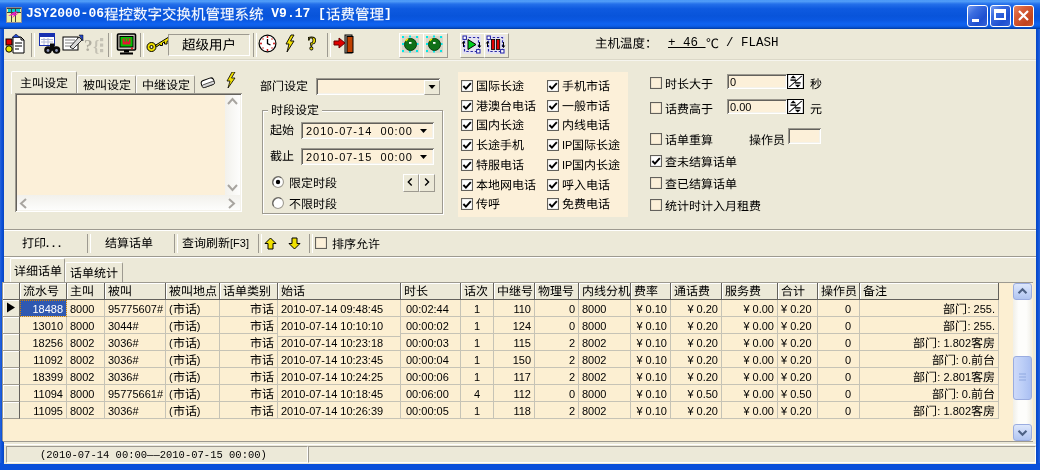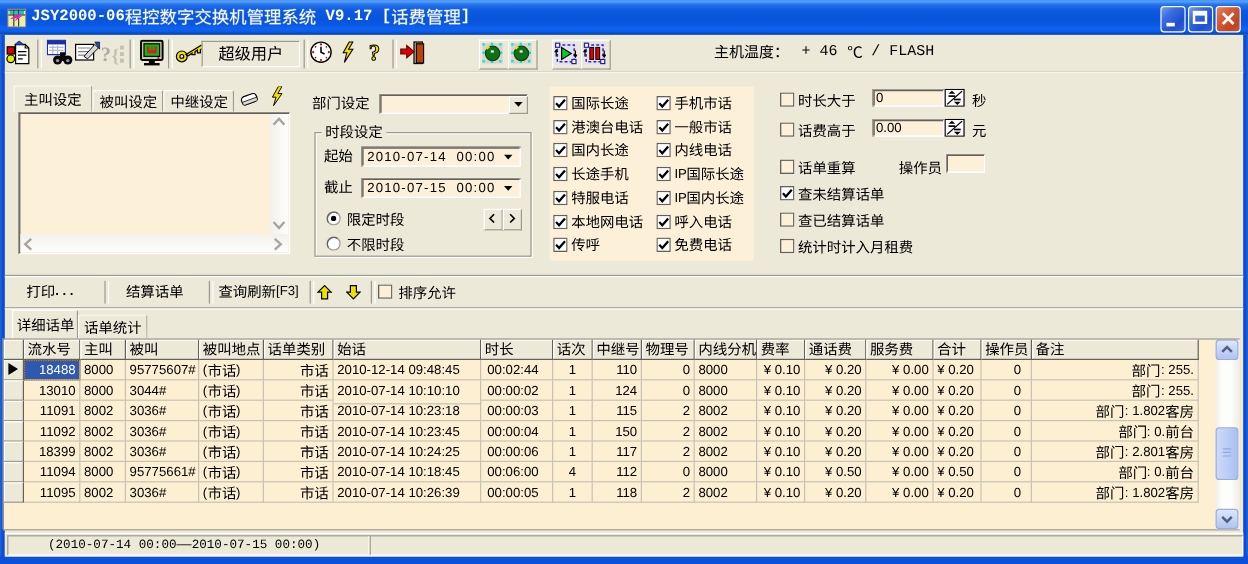--- a/index.html
+++ b/index.html
@@ -310,21 +310,21 @@
       <path d="M18.5 8 L18.5 13 M17.3 11.5 L18.5 13.5 L19.7 11.5" stroke="#000" fill="none"></path>
     </svg></div>
 <div style="position:absolute;left:595px;top:37px;height:13px;white-space:nowrap;"><svg class="z" style="width:62.5px;height:12.5px" viewBox="0 -860 5000 1000">
       <use href="#g4e3b"></use>
       <use href="#g673a" x="1000"></use>
       <use href="#g6e29" x="2000"></use>
       <use href="#g5ea6" x="3000"></use>
       <use href="#gff1a" x="4000"></use>
     </svg></div>
 <div style="position:absolute;left:668px;top:36px;height:14px;white-space:nowrap;display:flex;align-items:center;">
-    <span style="font:12.5px 'Liberation Mono',monospace;">+&nbsp;46&nbsp;</span>
+    <span style="font:12.5px 'Liberation Mono',monospace;text-decoration:underline;">+&nbsp;46&nbsp;</span>
     <svg class="z" style="width:13px;height:13px" viewBox="0 -860 1000 1000">
       <use href="#g2103"></use>
     </svg>
     <span style="font:12.5px 'Liberation Mono',monospace;">&nbsp;/&nbsp;FLASH</span>
   </div>
 <div style="position:absolute;left:4px;top:59px;width:1032px;height:1px;background:#dbd8c8;"></div>
 <div style="position:absolute;left:4px;top:60px;width:1032px;height:1px;background:#f6f5ef;"></div>
 <div style="position:absolute;left:11px;top:71px;width:64px;height:22px;background:#ece9d8;border-top:1px solid #fff;border-left:1px solid #fff;border-right:1px solid #9d9a90;border-radius:2px 2px 0 0;display:flex;align-items:center;justify-content:center;">
     <svg class="z" style="width:48px;height:12px" viewBox="0 -860 4000 1000">
       <use href="#g4e3b"></use>
@@ -817,21 +817,21 @@
 <div style="position:absolute;left:67px;top:300px;width:38px;height:17px;font:11px 'Liberation Sans',sans-serif;padding:3px 3px 0 3px;box-sizing:border-box;text-align:left;overflow:hidden;white-space:nowrap;border-right:1px solid #c6c3b6;border-bottom:1px solid #c6c3b6;">8000</div>
 <div style="position:absolute;left:105px;top:300px;width:61px;height:17px;font:11px 'Liberation Sans',sans-serif;padding:3px 3px 0 3px;box-sizing:border-box;text-align:left;overflow:hidden;white-space:nowrap;border-right:1px solid #c6c3b6;border-bottom:1px solid #c6c3b6;">95775607#</div>
 <div style="position:absolute;left:166px;top:300px;width:54px;height:17px;font:11px 'Liberation Sans',sans-serif;padding:3px 3px 0 3px;box-sizing:border-box;text-align:left;overflow:hidden;white-space:nowrap;border-right:1px solid #c6c3b6;border-bottom:1px solid #c6c3b6;"><span style="font:11px 'Liberation Sans',sans-serif;line-height:12px">(</span><svg class="z" style="width:24px;height:12px" viewBox="0 -860 2000 1000">
       <use href="#g5e02"></use>
       <use href="#g8bdd" x="1000"></use>
     </svg><span style="font:11px 'Liberation Sans',sans-serif;line-height:12px">)</span></div>
 <div style="position:absolute;left:220px;top:300px;width:58px;height:17px;font:11px 'Liberation Sans',sans-serif;padding:3px 3px 0 3px;box-sizing:border-box;text-align:right;overflow:hidden;white-space:nowrap;border-right:1px solid #c6c3b6;border-bottom:1px solid #c6c3b6;"><svg class="z" style="width:24px;height:12px" viewBox="0 -860 2000 1000">
       <use href="#g5e02"></use>
       <use href="#g8bdd" x="1000"></use>
     </svg></div>
-<div style="position:absolute;left:278px;top:300px;width:123px;height:17px;font:11px 'Liberation Sans',sans-serif;padding:3px 3px 0 3px;box-sizing:border-box;text-align:left;overflow:hidden;white-space:nowrap;border-right:1px solid #c6c3b6;border-bottom:1px solid #c6c3b6;">2010-12-14 09:48:45</div>
+<div style="position:absolute;left:278px;top:300px;width:123px;height:17px;font:11px 'Liberation Sans',sans-serif;padding:3px 3px 0 3px;box-sizing:border-box;text-align:left;overflow:hidden;white-space:nowrap;border-right:1px solid #c6c3b6;border-bottom:1px solid #c6c3b6;">2010-07-14 09:48:45</div>
 <div style="position:absolute;left:401px;top:300px;width:60px;height:17px;font:11px 'Liberation Sans',sans-serif;padding:3px 0 0 5px;box-sizing:border-box;text-align:left;overflow:hidden;white-space:nowrap;border-right:1px solid #c6c3b6;border-bottom:1px solid #c6c3b6;">00:02:44</div>
 <div style="position:absolute;left:461px;top:300px;width:33px;height:17px;font:11px 'Liberation Sans',sans-serif;padding:3px 3px 0 3px;box-sizing:border-box;text-align:center;overflow:hidden;white-space:nowrap;border-right:1px solid #c6c3b6;border-bottom:1px solid #c6c3b6;">1</div>
 <div style="position:absolute;left:494px;top:300px;width:41px;height:17px;font:11px 'Liberation Sans',sans-serif;padding:3px 3px 0 3px;box-sizing:border-box;text-align:right;overflow:hidden;white-space:nowrap;border-right:1px solid #c6c3b6;border-bottom:1px solid #c6c3b6;">110</div>
 <div style="position:absolute;left:535px;top:300px;width:44px;height:17px;font:11px 'Liberation Sans',sans-serif;padding:3px 3px 0 3px;box-sizing:border-box;text-align:right;overflow:hidden;white-space:nowrap;border-right:1px solid #c6c3b6;border-bottom:1px solid #c6c3b6;">0</div>
 <div style="position:absolute;left:579px;top:300px;width:52px;height:17px;font:11px 'Liberation Sans',sans-serif;padding:3px 3px 0 3px;box-sizing:border-box;text-align:left;overflow:hidden;white-space:nowrap;border-right:1px solid #c6c3b6;border-bottom:1px solid #c6c3b6;">8000</div>
 <div style="position:absolute;left:631px;top:300px;width:40px;height:17px;font:11px 'Liberation Sans',sans-serif;padding:3px 3px 0 3px;box-sizing:border-box;text-align:right;overflow:hidden;white-space:nowrap;border-right:1px solid #c6c3b6;border-bottom:1px solid #c6c3b6;">¥ 0.10</div>
 <div style="position:absolute;left:671px;top:300px;width:51px;height:17px;font:11px 'Liberation Sans',sans-serif;padding:3px 3px 0 3px;box-sizing:border-box;text-align:right;overflow:hidden;white-space:nowrap;border-right:1px solid #c6c3b6;border-bottom:1px solid #c6c3b6;">¥ 0.20</div>
 <div style="position:absolute;left:722px;top:300px;width:56px;height:17px;font:11px 'Liberation Sans',sans-serif;padding:3px 3px 0 3px;box-sizing:border-box;text-align:right;overflow:hidden;white-space:nowrap;border-right:1px solid #c6c3b6;border-bottom:1px solid #c6c3b6;">¥ 0.00</div>
 <div style="position:absolute;left:778px;top:300px;width:40px;height:17px;font:11px 'Liberation Sans',sans-serif;padding:3px 3px 0 3px;box-sizing:border-box;text-align:left;overflow:hidden;white-space:nowrap;border-right:1px solid #c6c3b6;border-bottom:1px solid #c6c3b6;">¥ 0.20</div>
 <div style="position:absolute;left:818px;top:300px;width:42px;height:17px;font:11px 'Liberation Sans',sans-serif;padding:3px 8px 0 3px;box-sizing:border-box;text-align:right;overflow:hidden;white-space:nowrap;border-right:1px solid #c6c3b6;border-bottom:1px solid #c6c3b6;">0</div>
@@ -860,21 +860,21 @@
 <div style="position:absolute;left:631px;top:317px;width:40px;height:17px;font:11px 'Liberation Sans',sans-serif;padding:3px 3px 0 3px;box-sizing:border-box;text-align:right;overflow:hidden;white-space:nowrap;border-right:1px solid #c6c3b6;border-bottom:1px solid #c6c3b6;">¥ 0.10</div>
 <div style="position:absolute;left:671px;top:317px;width:51px;height:17px;font:11px 'Liberation Sans',sans-serif;padding:3px 3px 0 3px;box-sizing:border-box;text-align:right;overflow:hidden;white-space:nowrap;border-right:1px solid #c6c3b6;border-bottom:1px solid #c6c3b6;">¥ 0.20</div>
 <div style="position:absolute;left:722px;top:317px;width:56px;height:17px;font:11px 'Liberation Sans',sans-serif;padding:3px 3px 0 3px;box-sizing:border-box;text-align:right;overflow:hidden;white-space:nowrap;border-right:1px solid #c6c3b6;border-bottom:1px solid #c6c3b6;">¥ 0.00</div>
 <div style="position:absolute;left:778px;top:317px;width:40px;height:17px;font:11px 'Liberation Sans',sans-serif;padding:3px 3px 0 3px;box-sizing:border-box;text-align:left;overflow:hidden;white-space:nowrap;border-right:1px solid #c6c3b6;border-bottom:1px solid #c6c3b6;">¥ 0.20</div>
 <div style="position:absolute;left:818px;top:317px;width:42px;height:17px;font:11px 'Liberation Sans',sans-serif;padding:3px 8px 0 3px;box-sizing:border-box;text-align:right;overflow:hidden;white-space:nowrap;border-right:1px solid #c6c3b6;border-bottom:1px solid #c6c3b6;">0</div>
 <div style="position:absolute;left:860px;top:317px;width:139px;height:17px;font:11px 'Liberation Sans',sans-serif;padding:3px 3px 0 3px;box-sizing:border-box;text-align:right;overflow:hidden;white-space:nowrap;border-right:1px solid #c6c3b6;border-bottom:1px solid #c6c3b6;"><svg class="z" style="width:24px;height:12px" viewBox="0 -860 2000 1000">
       <use href="#g90e8"></use>
       <use href="#g95e8" x="1000"></use>
     </svg><span style="font:11px 'Liberation Sans',sans-serif;line-height:12px">:&nbsp;255.</span></div>
 <div style="position:absolute;left:3px;top:334px;width:17px;height:17px;background:#ece9d8;box-sizing:border-box;border-right:1px solid #63615c;border-bottom:1px solid #9d9a90;box-shadow:inset 1px 1px 0 #fff;"></div>
-<div style="position:absolute;left:20px;top:334px;width:47px;height:17px;font:11px 'Liberation Sans',sans-serif;padding:3px 3px 0 3px;box-sizing:border-box;text-align:right;overflow:hidden;white-space:nowrap;border-right:1px solid #c6c3b6;border-bottom:1px solid #c6c3b6;">11091</div>
+<div style="position:absolute;left:20px;top:334px;width:47px;height:17px;font:11px 'Liberation Sans',sans-serif;padding:3px 3px 0 3px;box-sizing:border-box;text-align:right;overflow:hidden;white-space:nowrap;border-right:1px solid #c6c3b6;border-bottom:1px solid #c6c3b6;">18256</div>
 <div style="position:absolute;left:67px;top:334px;width:38px;height:17px;font:11px 'Liberation Sans',sans-serif;padding:3px 3px 0 3px;box-sizing:border-box;text-align:left;overflow:hidden;white-space:nowrap;border-right:1px solid #c6c3b6;border-bottom:1px solid #c6c3b6;">8002</div>
 <div style="position:absolute;left:105px;top:334px;width:61px;height:17px;font:11px 'Liberation Sans',sans-serif;padding:3px 3px 0 3px;box-sizing:border-box;text-align:left;overflow:hidden;white-space:nowrap;border-right:1px solid #c6c3b6;border-bottom:1px solid #c6c3b6;">3036#</div>
 <div style="position:absolute;left:166px;top:334px;width:54px;height:17px;font:11px 'Liberation Sans',sans-serif;padding:3px 3px 0 3px;box-sizing:border-box;text-align:left;overflow:hidden;white-space:nowrap;border-right:1px solid #c6c3b6;border-bottom:1px solid #c6c3b6;"><span style="font:11px 'Liberation Sans',sans-serif;line-height:12px">(</span><svg class="z" style="width:24px;height:12px" viewBox="0 -860 2000 1000">
       <use href="#g5e02"></use>
       <use href="#g8bdd" x="1000"></use>
     </svg><span style="font:11px 'Liberation Sans',sans-serif;line-height:12px">)</span></div>
 <div style="position:absolute;left:220px;top:334px;width:58px;height:17px;font:11px 'Liberation Sans',sans-serif;padding:3px 3px 0 3px;box-sizing:border-box;text-align:right;overflow:hidden;white-space:nowrap;border-right:1px solid #c6c3b6;border-bottom:1px solid #c6c3b6;"><svg class="z" style="width:24px;height:12px" viewBox="0 -860 2000 1000">
       <use href="#g5e02"></use>
       <use href="#g8bdd" x="1000"></use>
     </svg></div>

